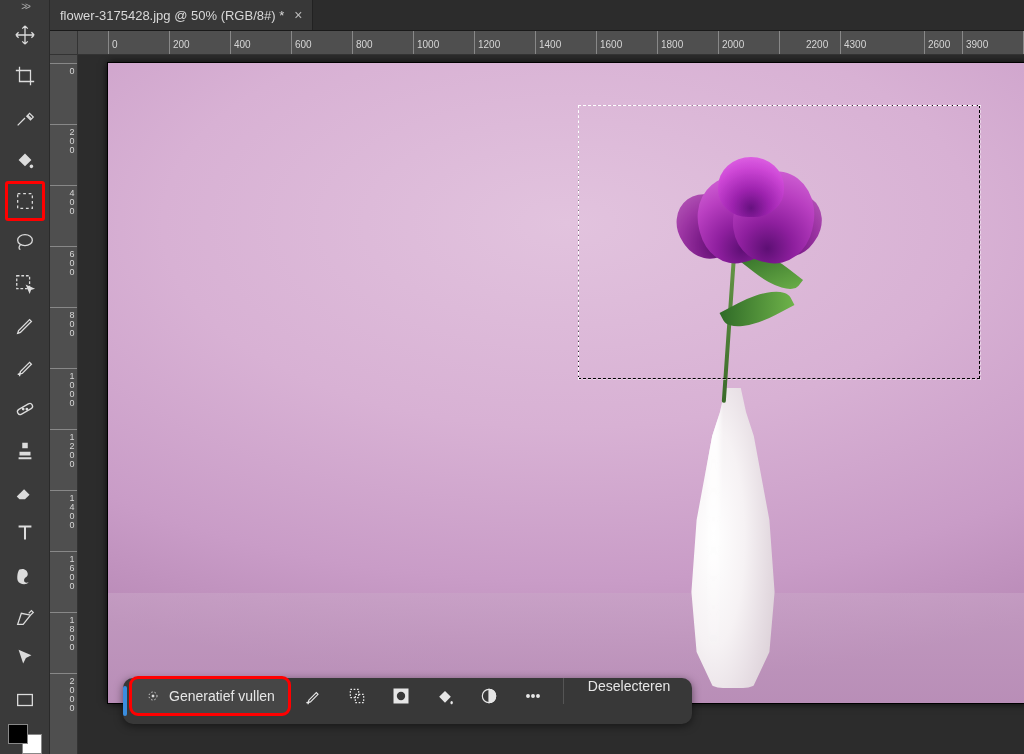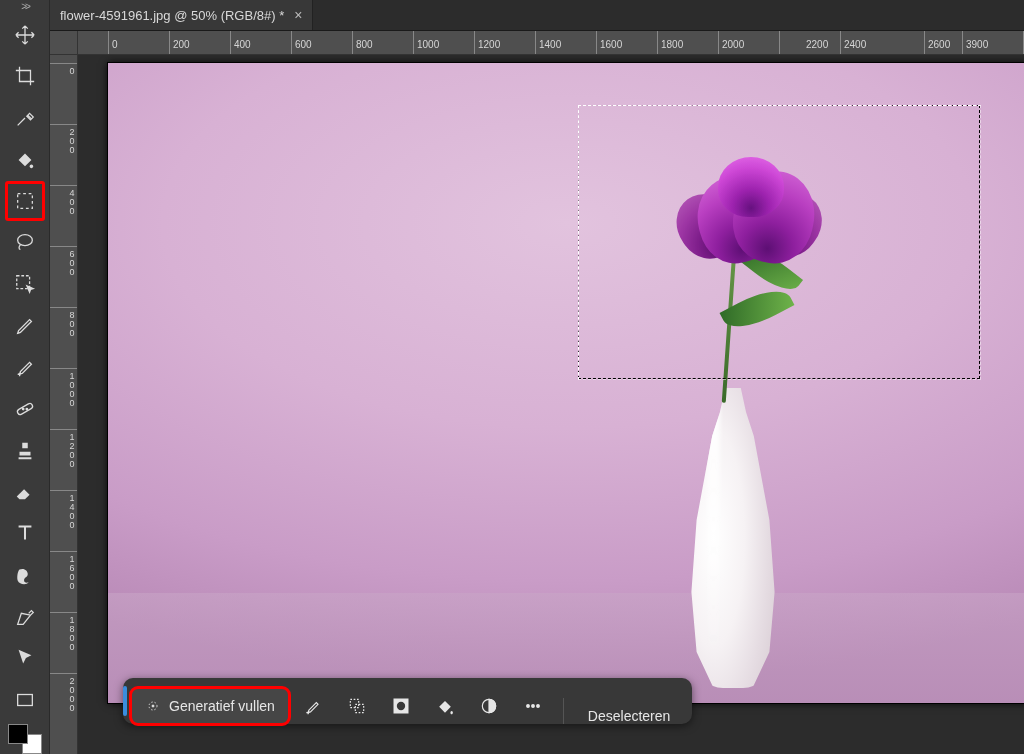--- a/index.html
+++ b/index.html
@@ -63,21 +63,21 @@
   .petal{position:absolute;border-radius:55% 55% 50% 50%;background:radial-gradient(circle at 50% 85%, #5d0f74 0%, #8e1f9e 30%, #b93fc1 65%, #d569d8 100%)}
   .p1{left:30px;top:34px;width:74px;height:86px;transform:rotate(-14deg)}
   .p2{left:66px;top:28px;width:80px;height:92px;transform:rotate(12deg)}
   .p3{left:10px;top:50px;width:58px;height:66px;transform:rotate(-36deg);filter:brightness(.85)}
   .p4{left:98px;top:50px;width:54px;height:64px;transform:rotate(36deg);filter:brightness(.85)}
   .p5{left:50px;top:14px;width:66px;height:60px;transform:rotate(0deg);filter:brightness(1.1)}
   
   .marquee{position:absolute;left:470px;top:42px;width:400px;height:272px;border:1.5px dashed #000;background:transparent}
   .marquee::before{content:"";position:absolute;inset:-1.5px;border:1.5px dashed #fff;clip-path:inset(0)}
   
-  .taskbar{position:absolute;left:45px;bottom:30px;height:46px;background:var(--bg-mid);border-radius:10px;display:flex;align-items:flex-end;padding:0 8px;gap:4px;box-shadow:0 2px 8px rgba(0,0,0,.5)}
+  .taskbar{position:absolute;left:45px;bottom:30px;height:46px;background:var(--bg-mid);border-radius:10px;display:flex;align-items:flex-start;padding:0 8px;gap:4px;box-shadow:0 2px 8px rgba(0,0,0,.5)}
   .taskbar .accent{position:absolute;left:0;top:8px;bottom:8px;width:4px;background:#3a8dde;border-radius:4px}
   .gf-btn{display:flex;align-items:center;gap:8px;background:#464646;color:#e6e6e6;font-size:14px;height:36px;padding:0 14px;border-radius:7px}
   .gf-btn.highlight{outline:3px solid var(--highlight);outline-offset:-1px}
   .gf-btn svg{width:16px;height:16px;stroke:#e6e6e6;fill:none;stroke-width:1.4}
   .tbtn{width:40px;height:36px;display:flex;align-items:center;justify-content:center;border-radius:7px}
   .tbtn svg{width:20px;height:20px;stroke:#e6e6e6;fill:none;stroke-width:1.4}
   .tbtn.filled svg{fill:#e6e6e6;stroke:none}
   .sep{width:1px;height:26px;background:#555;margin:0 6px}
   .desel{color:#e6e6e6;font-size:14px;padding:0 14px}
 </style>
@@ -181,41 +181,41 @@
 
     <div class="fgbg">
       <div class="sw bg"></div>
       <div class="sw fg"></div>
     </div>
   </div>
 
   <div class="main">
     <div class="tabbar">
       <div class="tab">
-        <span>flower-4591961.jpg @ 50% (RGB/8#) *</span>
+        <span>flower-3175428.jpg @ 50% (RGB/8#) *</span>
         <span class="close">×</span>
       </div>
     </div>
 
     <div class="workspace">
       <div class="ruler-corner"></div>
       <div class="ruler-h" id="rulerH">
           <div class="tick" style="left: 30px;">0</div>
           <div class="tick" style="left: 91px;">200</div>
           <div class="tick" style="left: 152px;">400</div>
           <div class="tick" style="left: 213px;">600</div>
           <div class="tick" style="left: 274px;">800</div>
           <div class="tick" style="left: 335px;">1000</div>
           <div class="tick" style="left: 396px;">1200</div>
           <div class="tick" style="left: 457px;">1400</div>
           <div class="tick" style="left: 518px;">1600</div>
           <div class="tick" style="left: 579px;">1800</div>
           <div class="tick" style="left: 640px;">2000</div>
           <div class="tick" style="left: 701px; padding-left: 26px;">2200</div>
-          <div class="tick" style="left: 762px;">2400</div>
+          <div class="tick" style="left: 762px;">4300</div>
           <div class="tick" style="left: 846px;">2600</div>
           <div class="tick" style="left: 884px;">3900</div>
           <div class="tick" style="left: 945px;">3000</div>
         </div>
       <div class="ruler-v" id="rulerV">
           <div class="tick" style="top: 8px;">0</div>
           <div class="tick" style="top: 69px;">200</div>
           <div class="tick" style="top: 130px;">400</div>
           <div class="tick" style="top: 191px;">600</div>
           <div class="tick" style="top: 252px;">800</div>

